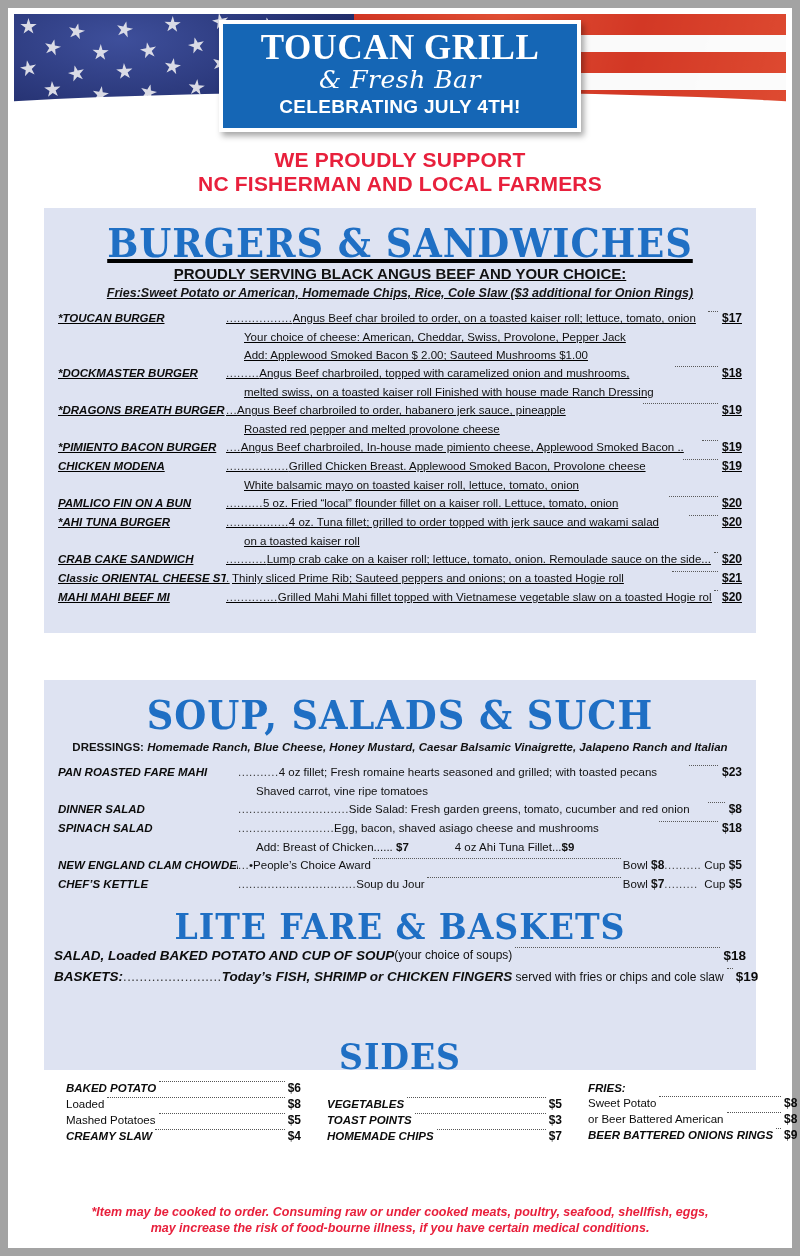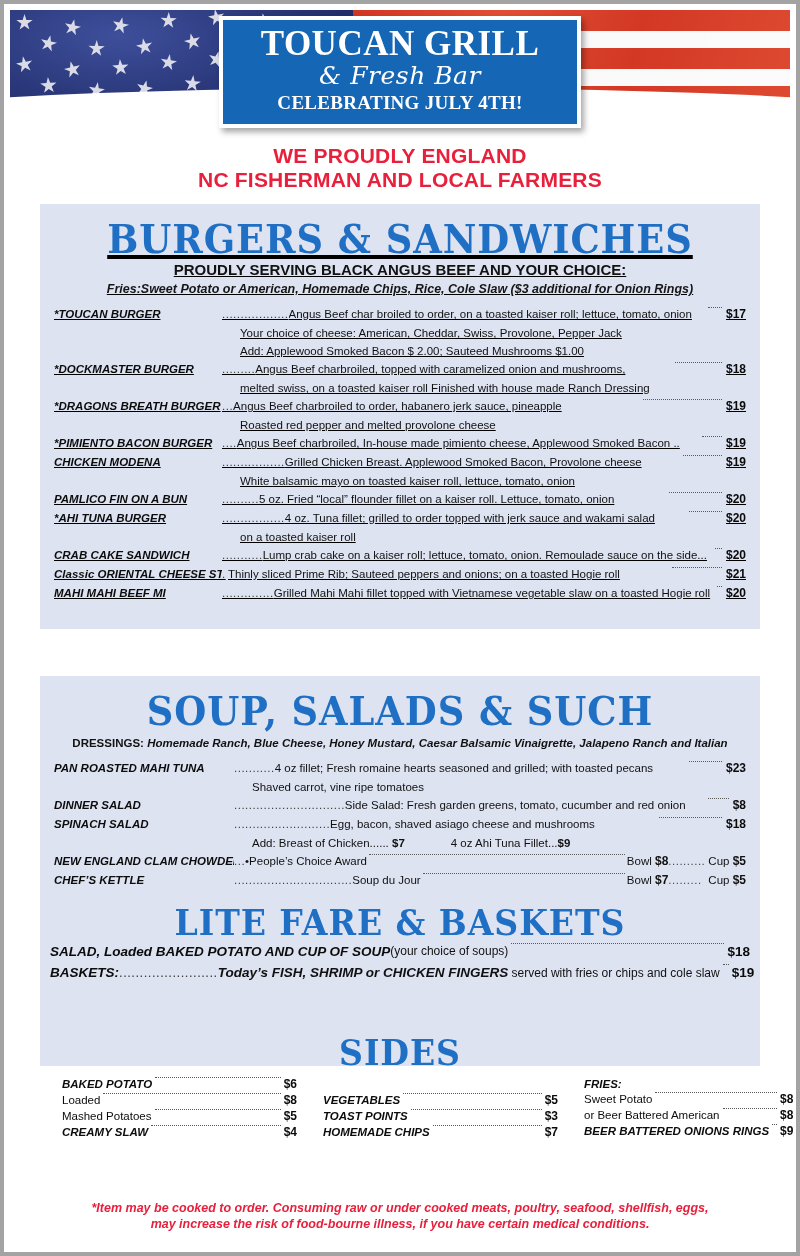--- a/index.html
+++ b/index.html
@@ -8,21 +8,21 @@
     width:800px; height:1256px;
     background:#ffffff;
     font-family:"Liberation Sans", sans-serif;
     overflow:hidden;
     position:relative;
   }
 
   
   .page-frame{
     position:absolute; inset:0;
-    border:4px solid #a3a3a3;
+    border:8px solid #a3a3a3;
     background:#ffffff;
   }
 
   
   .flag-band{
     position:absolute; left:6px; top:6px; right:6px; height:150px;
     overflow:hidden;
   }
   .flag-stars{
     position:absolute; left:0; top:0; width:46%; height:128px;
@@ -71,21 +71,21 @@
     font-family:"Liberation Serif", serif;
     font-weight:700; font-size:35px; line-height:40px;
     letter-spacing:.5px;
   }
   .logo-l2{
     font-family:"DejaVu Serif", serif;
     font-style:italic; font-size:25px; line-height:30px;
     letter-spacing:.5px; margin-top:-3px;
   }
   .logo-l3{
-    font-family:Liberation Serif, serif;
+    font-family:Liberation Sans, sans-serif;
     font-weight:700; font-size:19px; line-height:22px;
     letter-spacing:.3px; margin-top:1px;
   }
 
   
   .support{
     position:absolute; top:140px; left:0; right:0;
     text-align:center; color:#e8203c;
     font-weight:700; font-size:21px; line-height:24px;
     letter-spacing:.2px;
@@ -282,21 +282,21 @@
     <div class="flag-fade"></div>
   </div>
 
   <div class="logo-plate">
     <div class="logo-l1">TOUCAN GRILL</div>
     <div class="logo-l2">&amp; Fresh Bar</div>
     <div class="logo-l3">CELEBRATING JULY 4TH!</div>
   </div>
 
   <div class="support">
-    <div>WE PROUDLY ENGLAND</div>
+    <div>WE PROUDLY SUPPORT</div>
     <div>NC FISHERMAN AND LOCAL FARMERS</div>
   </div>
 
   <div class="panel" id="panel-burgers">
     <div style="padding-top:12px;text-decoration:underline;">
       <div class="sec-title">BURGERS &amp; SANDWICHES</div>
       <div class="sub1">PROUDLY SERVING BLACK ANGUS BEEF AND YOUR CHOICE:</div>
       <div class="sub2">Fries:Sweet Potato or American, Homemade Chips, Rice, Cole Slaw ($3 additional for Onion Rings)</div>
       <div class="rows" id="burger-rows">
           <div class="row">
@@ -381,21 +381,21 @@
 
   <div class="panel" id="panel-soups">
     <div style="padding-top:12px;">
       <div class="sec-title">SOUP, SALADS &amp; SUCH</div>
       <div class="dressings">
         <b>DRESSINGS:</b>
         <i>Homemade Ranch, Blue Cheese, Honey Mustard, Caesar Balsamic Vinaigrette, Jalapeno Ranch and Italian</i>
       </div>
       <div class="rows" id="soup-rows">
           <div class="row">
-            <span class="nm" style="flex-basis: 180px;">PAN ROASTED MAHI TUNA</span>
+            <span class="nm" style="flex-basis: 180px;">PAN ROASTED FARE MAHI</span>
             <span class="leader"> ...........</span>
             <span class="dsc">4 oz fillet; Fresh romaine hearts seasoned and grilled; with toasted pecans</span>
             <span class="dots"></span>
             <span class="pr">$23</span>
           </div>
           <div class="subline" style="margin-left: 198px;">Shaved carrot, vine ripe tomatoes</div>
           <div class="row">
             <span class="nm" style="flex-basis: 180px;">DINNER SALAD</span>
             <span class="leader">..............................</span>
             <span class="dsc">Side Salad: Fresh garden greens, tomato, cucumber and red onion</span>

